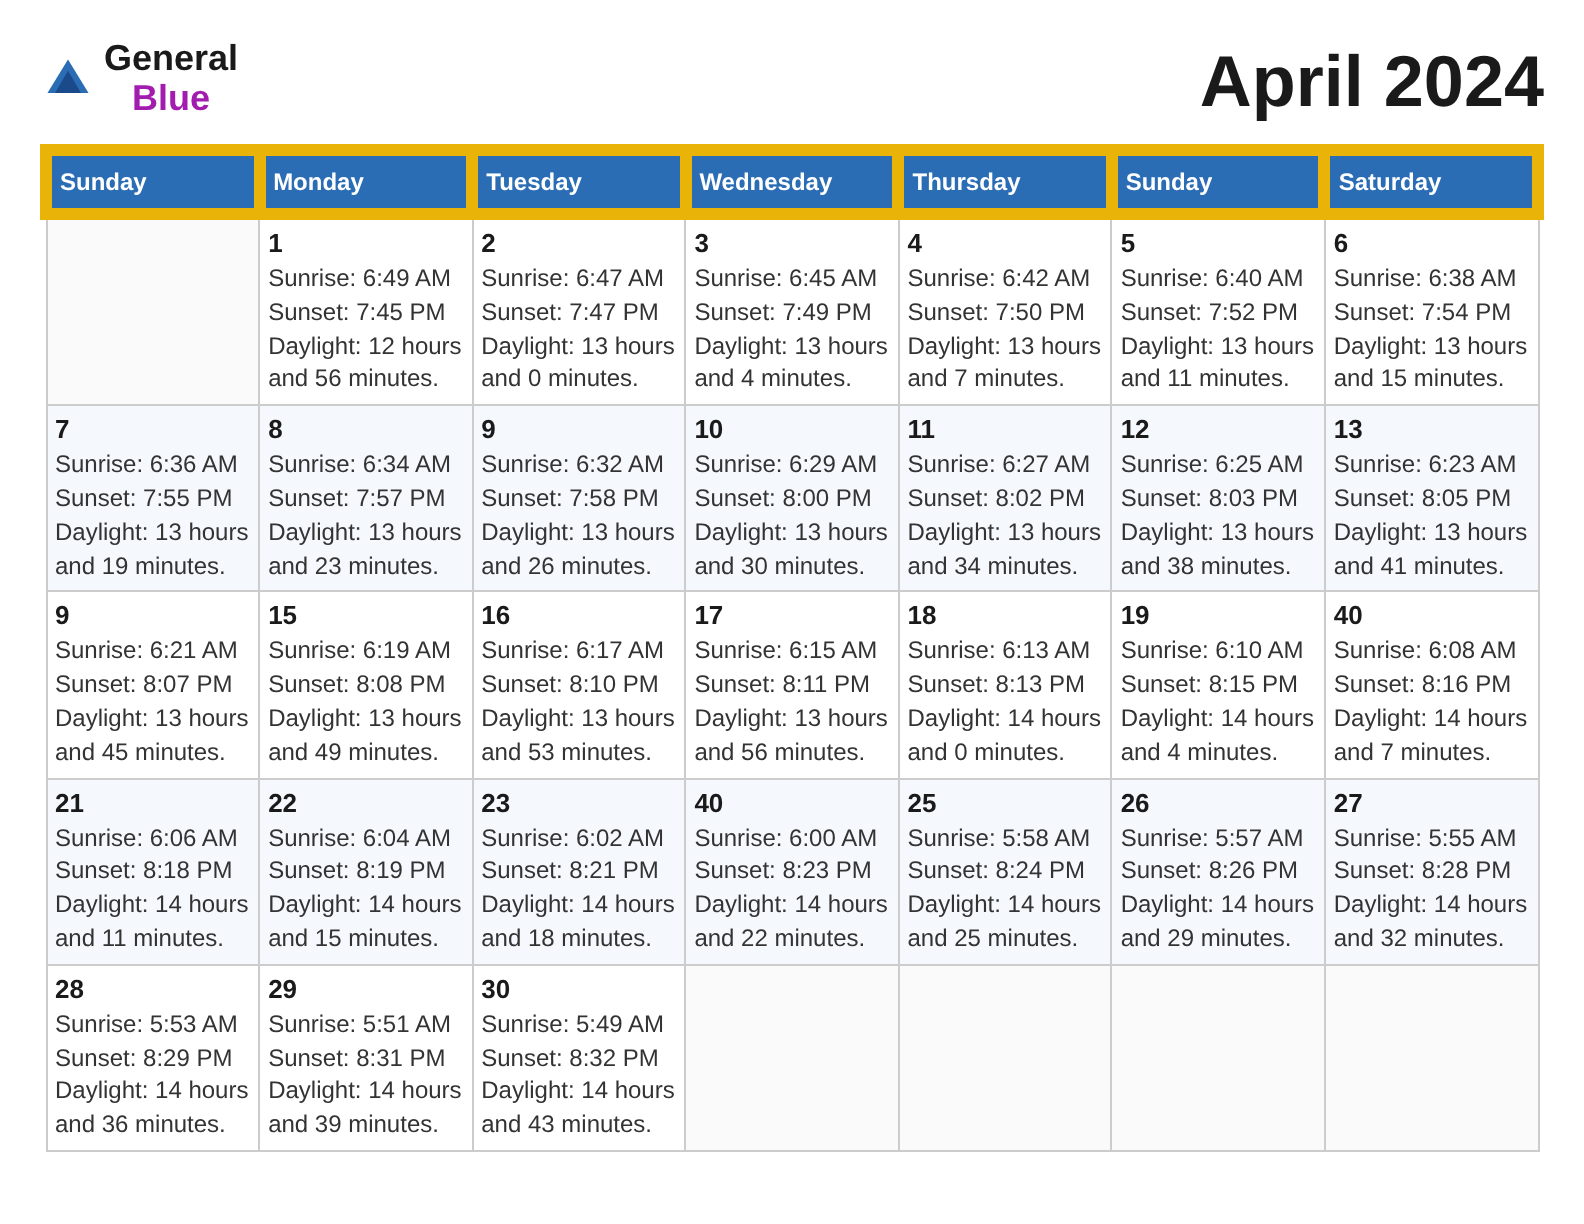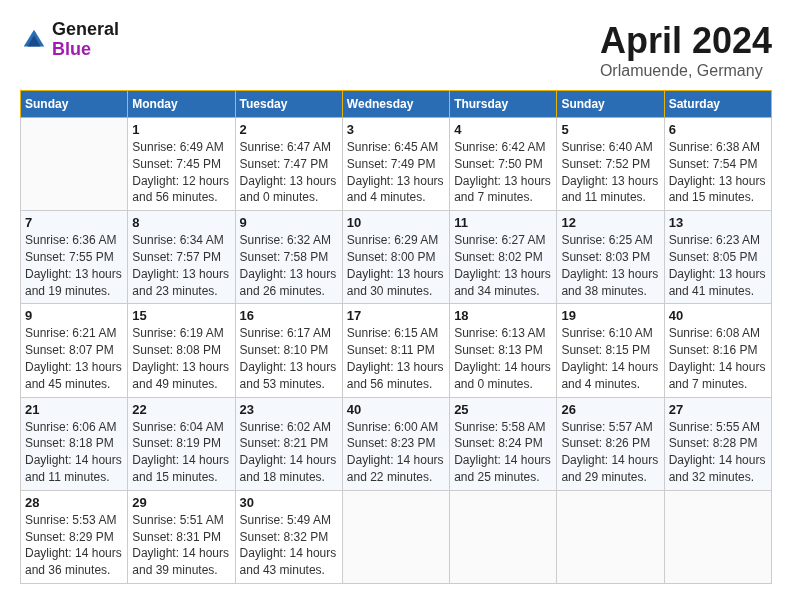--- a/index.html
+++ b/index.html
@@ -18,44 +18,45 @@
     }
     .logo {
       display: flex;
       align-items: center;
       gap: 4px;
     }
     .logo-text {
       display: flex;
       flex-direction: column;
       line-height: 1.1;
+      text-align: center;
     }
     .logo-text span:first-child { font-size: 18px; font-weight: bold; color: #1a1a1a; }
     .logo-text span:last-child { font-size: 18px; font-weight: bold; color: #a21caf; }
     .logo-icon {
       width: 28px;
       height: 28px;
     }
-    .title-block { text-align: left; }
+    .title-block { text-align: center; }
     .title-block .month-year { font-size: 36px; font-weight: bold; color: #1a1a1a; }
     .title-block .location { font-size: 16px; color: #555; }
 
     table {
       width: 100%;
       border-collapse: collapse;
       font-size: 11px;
     }
     thead tr th {
       background-color: #2a6db5;
       color: #fff;
       padding: 6px 4px;
       text-align: left;
       font-size: 12px;
       font-weight: bold;
-      border: 1px solid #eab308;
+      border: 6px solid #eab308;
       margin-left: 39px;
     }
     tbody tr td {
       border: 1px solid #ccc;
       vertical-align: top;
       padding: 4px 4px 4px 4px;
       height: 85px;
       width: calc(100% / 7);
     }
     tbody tr td .day-num {
@@ -83,21 +84,20 @@
       <polygon points="15,4 26,22 4,22" fill="#2a6db5"></polygon>
       <polygon points="15,10 22,22 8,22" fill="#1a4a8a"></polygon>
     </svg>
     <div class="logo-text">
       <span>General</span>
       <span>Blue</span>
     </div>
   </div>
   <div class="title-block">
     <div class="month-year">April 2024</div>
-    <div class="location">Orlamuende, Germany</div>
   </div>
 </div>
 
 <table>
   <thead>
     <tr>
     <th>Sunday</th>
         <th>Monday</th>
         <th>Tuesday</th>
         <th>Wednesday</th>

